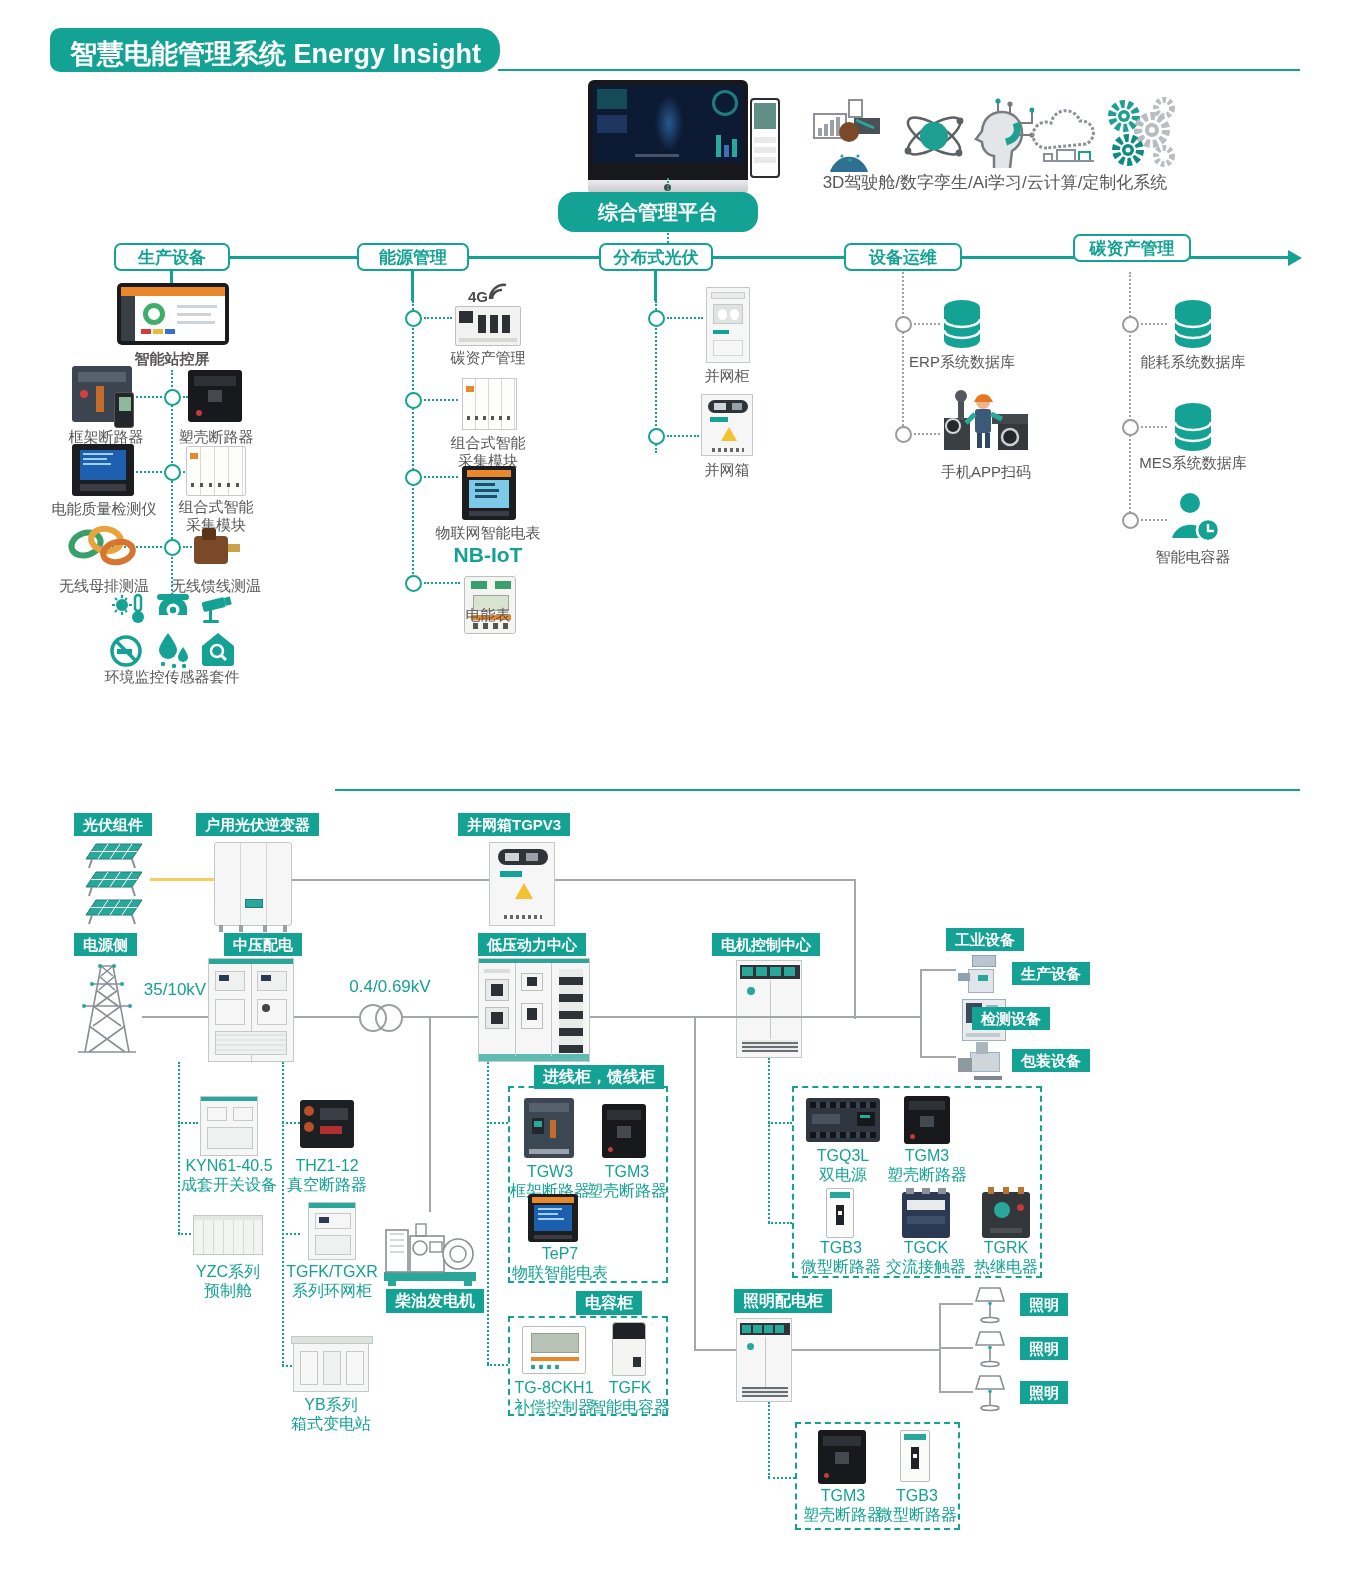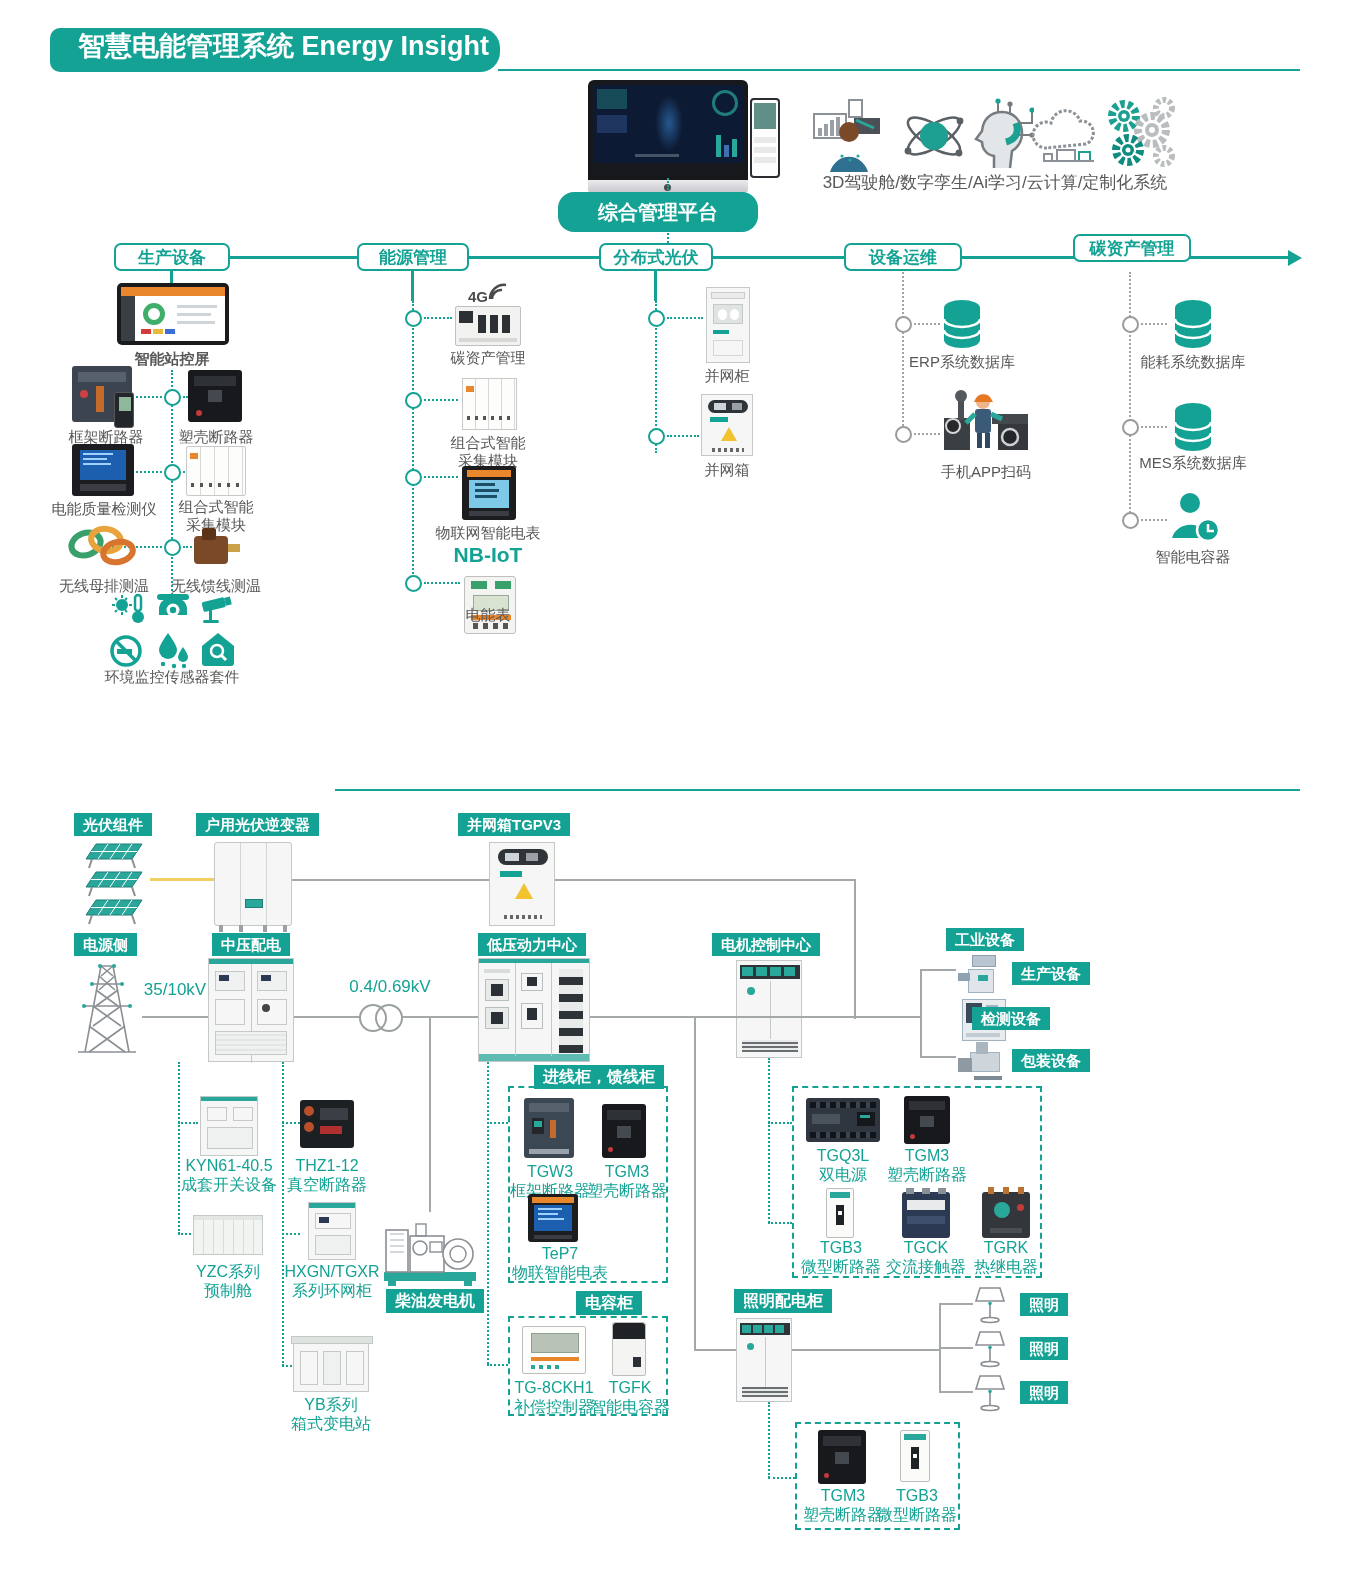--- a/index.html
+++ b/index.html
@@ -1,20 +1,20 @@
 <!DOCTYPE html>
 <html style="--teal: #14A294; --yellow: #F2CF63; --lineg: #A5A8A8; --txt: #595757;"><head>
 <meta charset="utf-8">
 <style>
 :root{--teal:#14A294;--lineg:#a5a8a8;--txt:#595757;--yellow:#F2CF63}
 *{margin:0;padding:0;box-sizing:border-box}
 body{background:#fff;font-family:"Liberation Sans","DejaVu Sans",sans-serif}
 #canvas{position:relative;width:1350px;height:1577px;background:#fff;overflow:hidden}
 .abs{position:absolute}
-.hbox{position:absolute;background:var(--teal);color:#fff;font-weight:bold;border-radius:10px 20px 20px 10px;display:flex;align-items:flex-start;padding-left:28px;z-index:3}
+.hbox{position:absolute;background:var(--teal);color:#fff;font-weight:bold;border-radius:10px 20px 20px 10px;display:flex;align-items:flex-end;padding-left:20px;z-index:3}
 .underline{position:absolute;height:2px;background:var(--teal)}
 .branch{position:absolute;height:28px;background:#fff;border:2px solid var(--teal);border-radius:7px;color:var(--teal);font-weight:bold;font-size:17px;display:flex;align-items:center;justify-content:center;z-index:3}
 .flowline{position:absolute;height:3px;background:var(--teal)}
 .arrowr{position:absolute;width:0;height:0;border-top:8px solid transparent;border-bottom:8px solid transparent;border-left:14px solid var(--teal)}
 .dotv{position:absolute;width:0;border-left:2px dotted var(--teal)}
 .doth{position:absolute;height:0;border-top:2px dotted var(--teal)}
 .dotv.gray{border-left-color:#a2a2a2}
 .doth.gray{border-top-color:#a2a2a2}
 .node{position:absolute;width:17px;height:17px;border-radius:50%;background:#fff;border:2px solid var(--teal);z-index:2}
 .node.gray{border-color:#9b9b9b}
@@ -442,21 +442,21 @@
     <div style="position:absolute;left:25px;top:40px;width:0;height:0;border-left:9px solid transparent;border-right:9px solid transparent;border-bottom:16px solid #f2c230"></div>
     <div style="position:absolute;left:14px;bottom:6px;width:38px;height:4px;background:repeating-linear-gradient(90deg,#666 0 3px,transparent 3px 6px)"></div>
   </div>
 
   <div class="abs" style="left:150px;top:878px;width:64px;height:3px;background:var(--yellow)"></div>
   <div class="hline" style="left:292px;top:879px;width:197px"></div>
   <div class="hline" style="left:555px;top:879px;width:301px"></div>
   <div class="vline" style="left:854px;top:879px;height:140px"></div>
 
   <div class="tlabel" style="left:74px;top:933px">电源侧</div>
-  <div class="tlabel" style="left:212px;top:933px">中压配电</div>
+  <div class="tlabel" style="left:224px;top:933px">中压配电</div>
   <div class="tlabel" style="left:478px;top:933px">低压动力中心</div>
   <div class="tlabel" style="left:712px;top:933px">电机控制中心</div>
   <div class="tlabel" style="left:946px;top:928px">工业设备</div>
 
   <svg class="abs" style="left:70px;top:960px" width="72" height="96" viewBox="0 0 72 96">
     <g stroke="#8a8f94" stroke-width="1.6" fill="none">
       <path d="M30 6 h14 M22 24 h30 M14 46 h46"></path>
       <path d="M31 6 L15 92 M43 6 L59 92"></path>
       <path d="M31 6 L43 16 M43 6 L31 16 M29 16 L45 30 M45 16 L29 30 M26 30 L48 46 M48 30 L26 46 M23 46 L51 66 M51 46 L23 66 M19 66 L55 92 M55 66 L19 92"></path>
       <path d="M8 92 h58"></path>
@@ -592,21 +592,21 @@
   <div class="pname" style="left:158px;top:1262px;width:140px">YZC系列
 预制舱</div>
 
   <div class="cab" style="left:308px;top:1202px;width:48px;height:58px">
     <div style="position:absolute;left:0;top:0;width:100%;height:5px;background:#2aa79b"></div>
     <div style="position:absolute;left:6px;top:10px;width:36px;height:16px;border:1px solid #c5cac8">
         <div style="margin:3px;width:10px;height:6px;background:#2b3a52"></div>
       </div>
     <div style="position:absolute;left:6px;top:32px;width:36px;height:20px;border:1px solid #c5cac8;background:#eef1ef"></div>
   </div>
-  <div class="pname" style="left:262px;top:1262px;width:140px">HXGN/TGXR
+  <div class="pname" style="left:262px;top:1262px;width:140px">TGFK/TGXR
 系列环网柜</div>
 
   <div class="cab" style="left:293px;top:1340px;width:76px;height:52px">
     <div style="position:absolute;left:-3px;top:-5px;width:82px;height:8px;background:#dfe3e0;border:1px solid #c3c9c6"></div>
     <div style="position:absolute;left:6px;top:10px;width:18px;height:34px;border:1px solid #c5cac8"></div>
     <div style="position:absolute;left:29px;top:10px;width:18px;height:34px;border:1px solid #c5cac8;background:#eef1ef"></div>
     <div style="position:absolute;left:52px;top:10px;width:18px;height:34px;border:1px solid #c5cac8"></div>
   </div>
   <div class="pname" style="left:261px;top:1395px;width:140px">YB系列
 箱式变电站</div>

